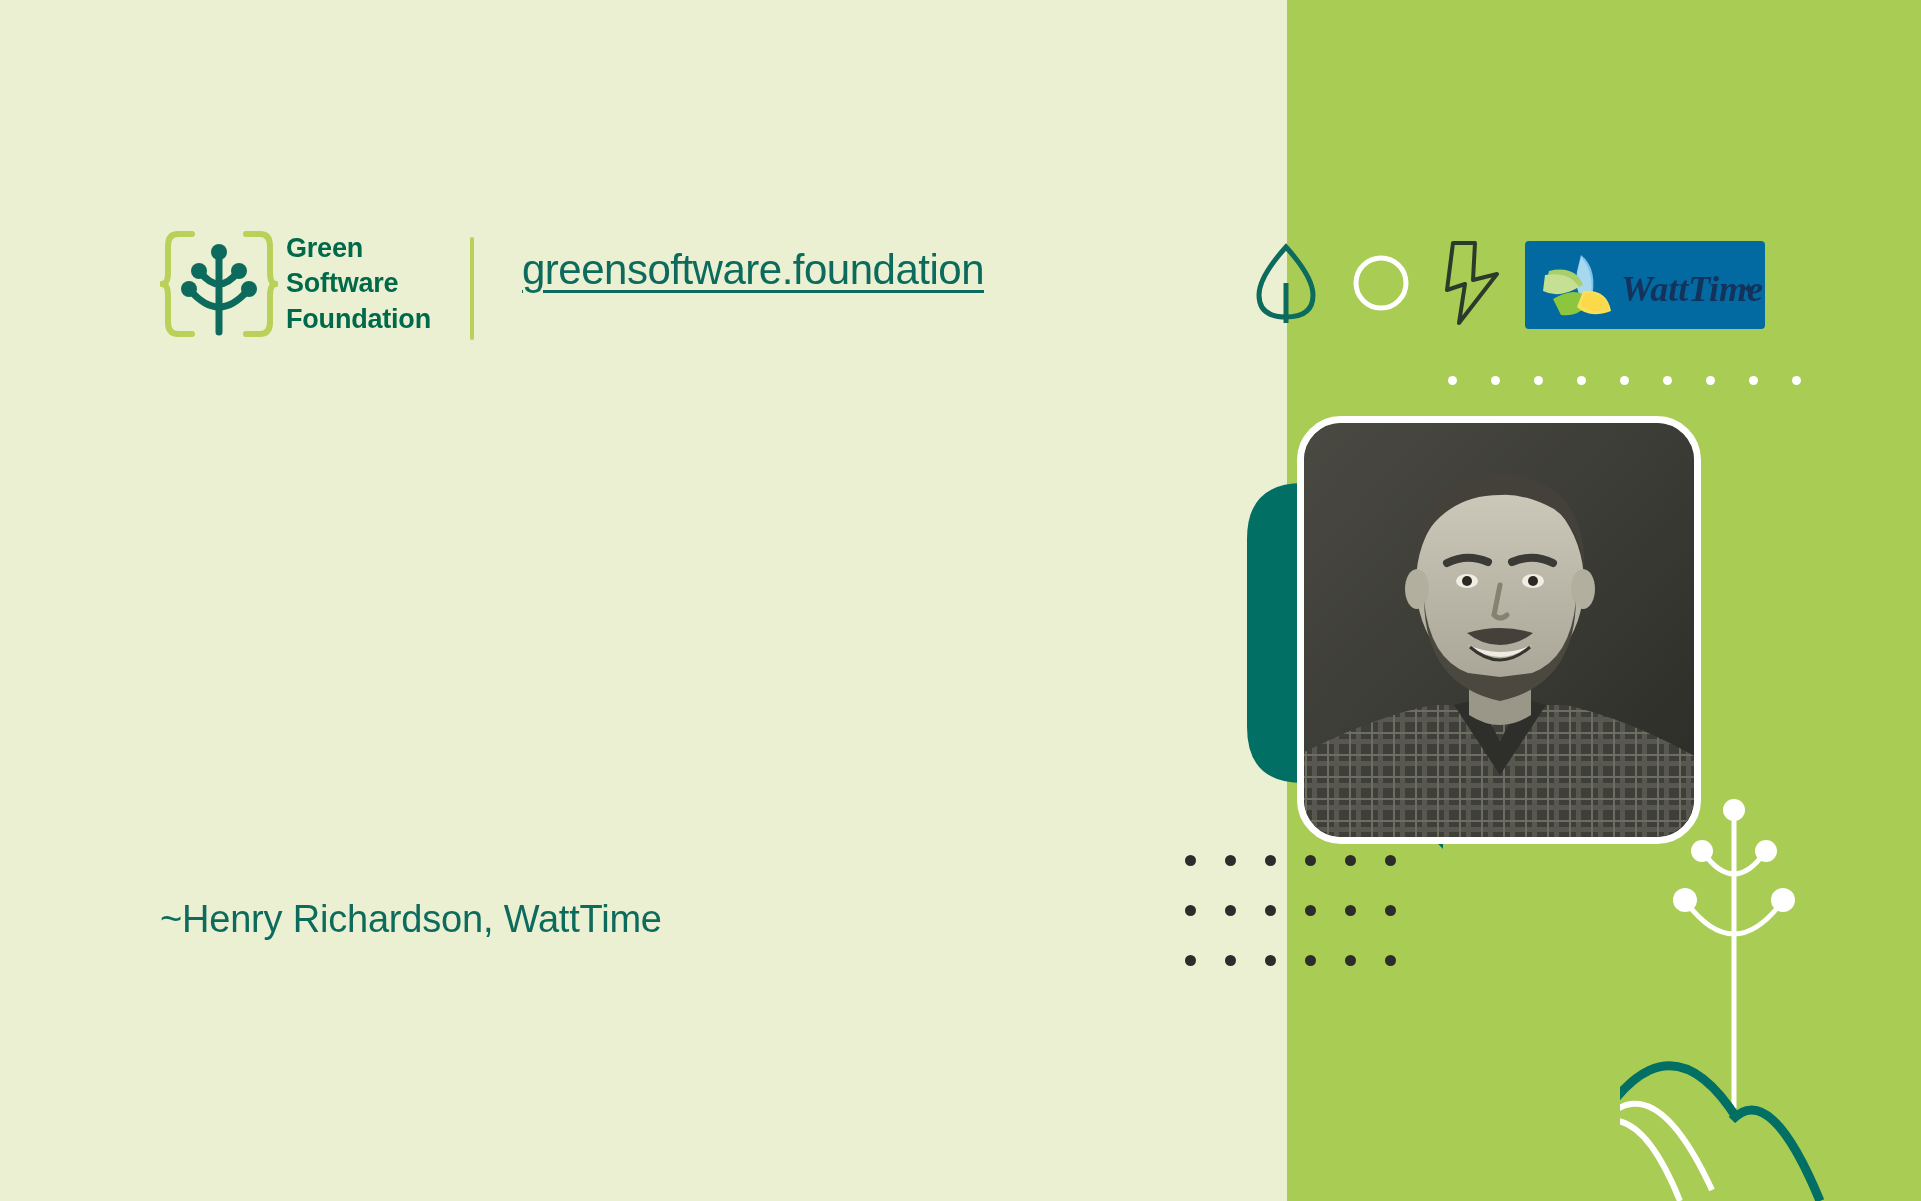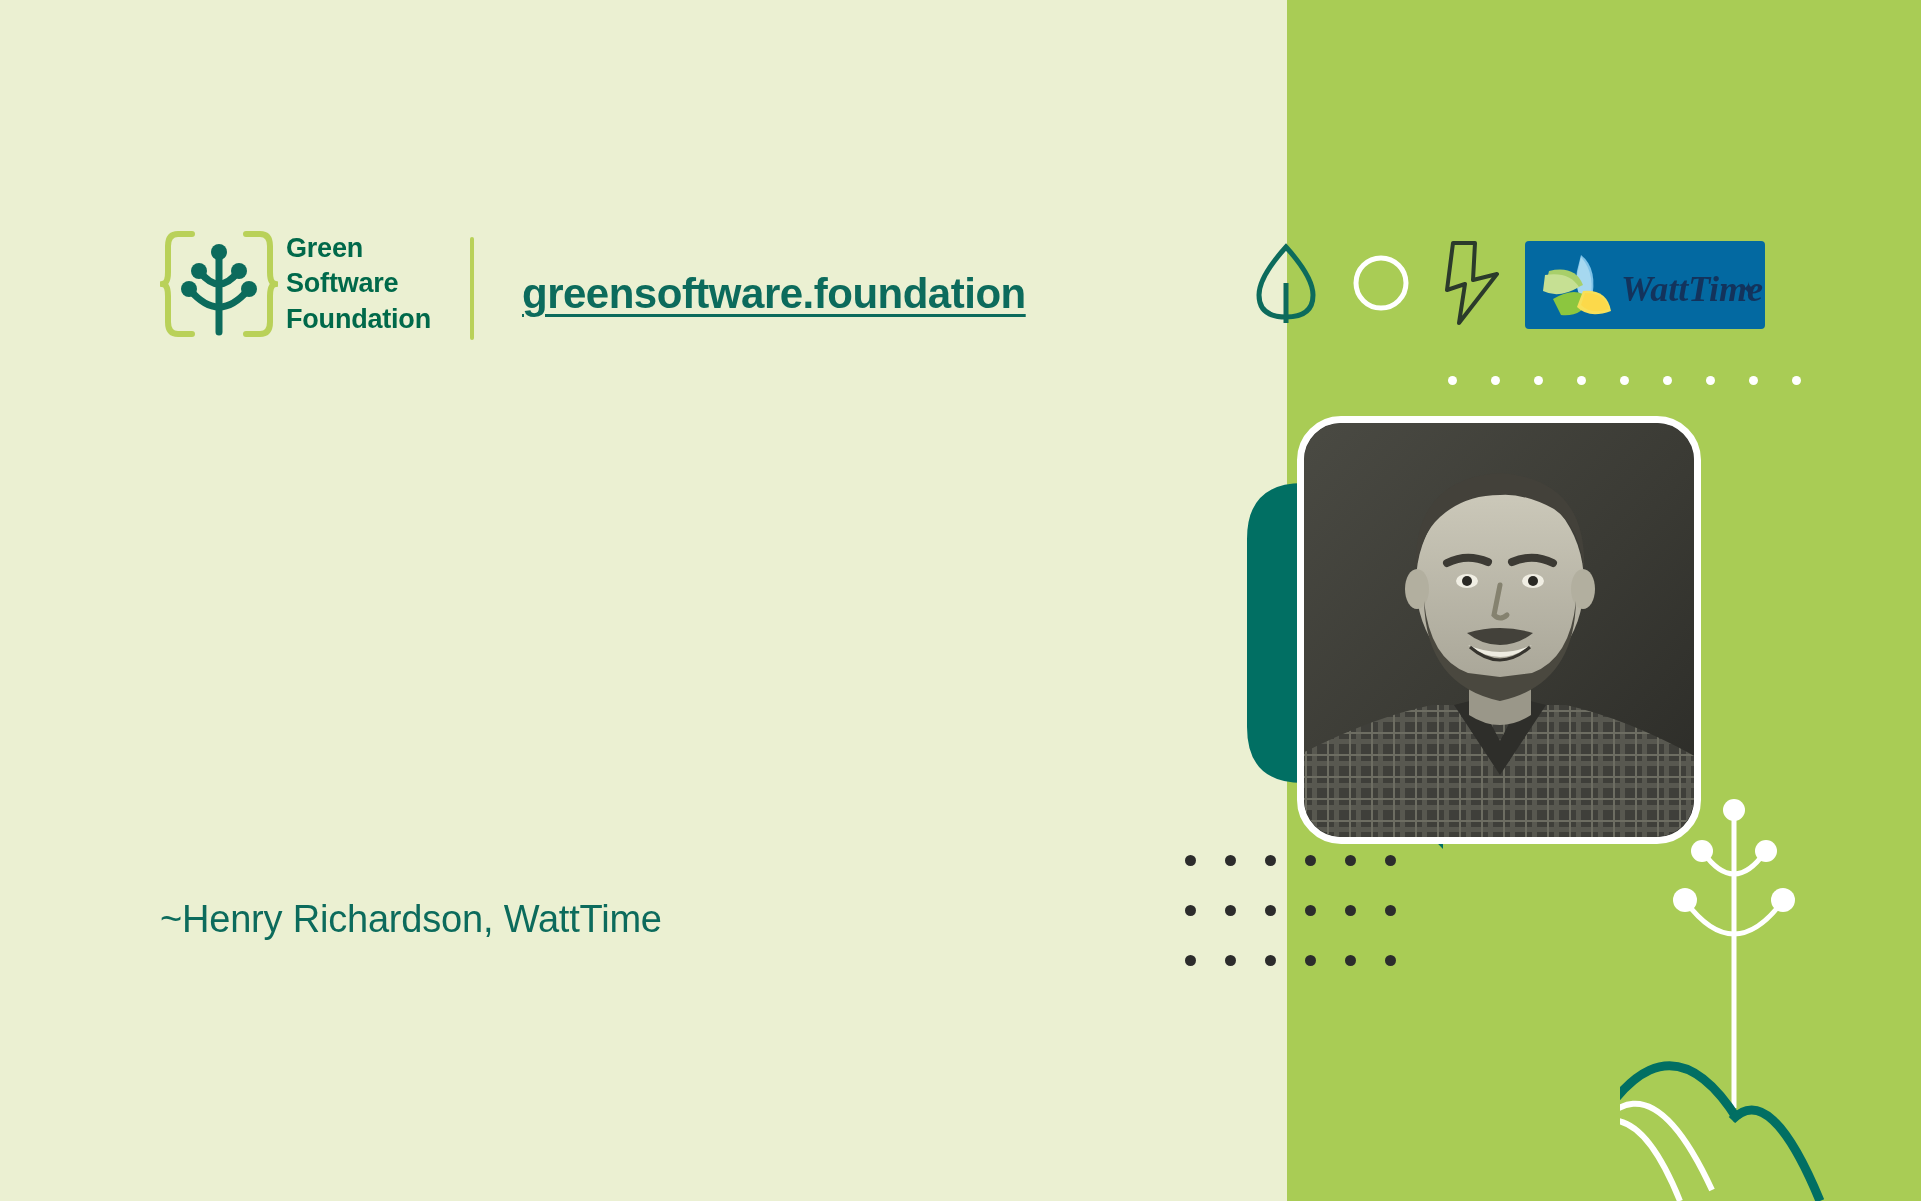--- a/index.html
+++ b/index.html
@@ -54,23 +54,23 @@
   .divider {
     position:absolute;
     left:470px; top:237px;
     width:4px; height:103px;
     background:#b9d159;
     border-radius:2px;
   }
 
   .site-url {
     position:absolute;
-    left:522px; top:270px;
+    left:522px; top:246px;
     font-size:42px;
-    font-weight:bold;
+    font-weight:normal;
     color:#0c6b5c;
     text-decoration:underline;
     text-decoration-thickness:3px;
     text-underline-offset:6px;
     letter-spacing:-0.5px;
     white-space:nowrap;
   }
 
   
   .quote {

